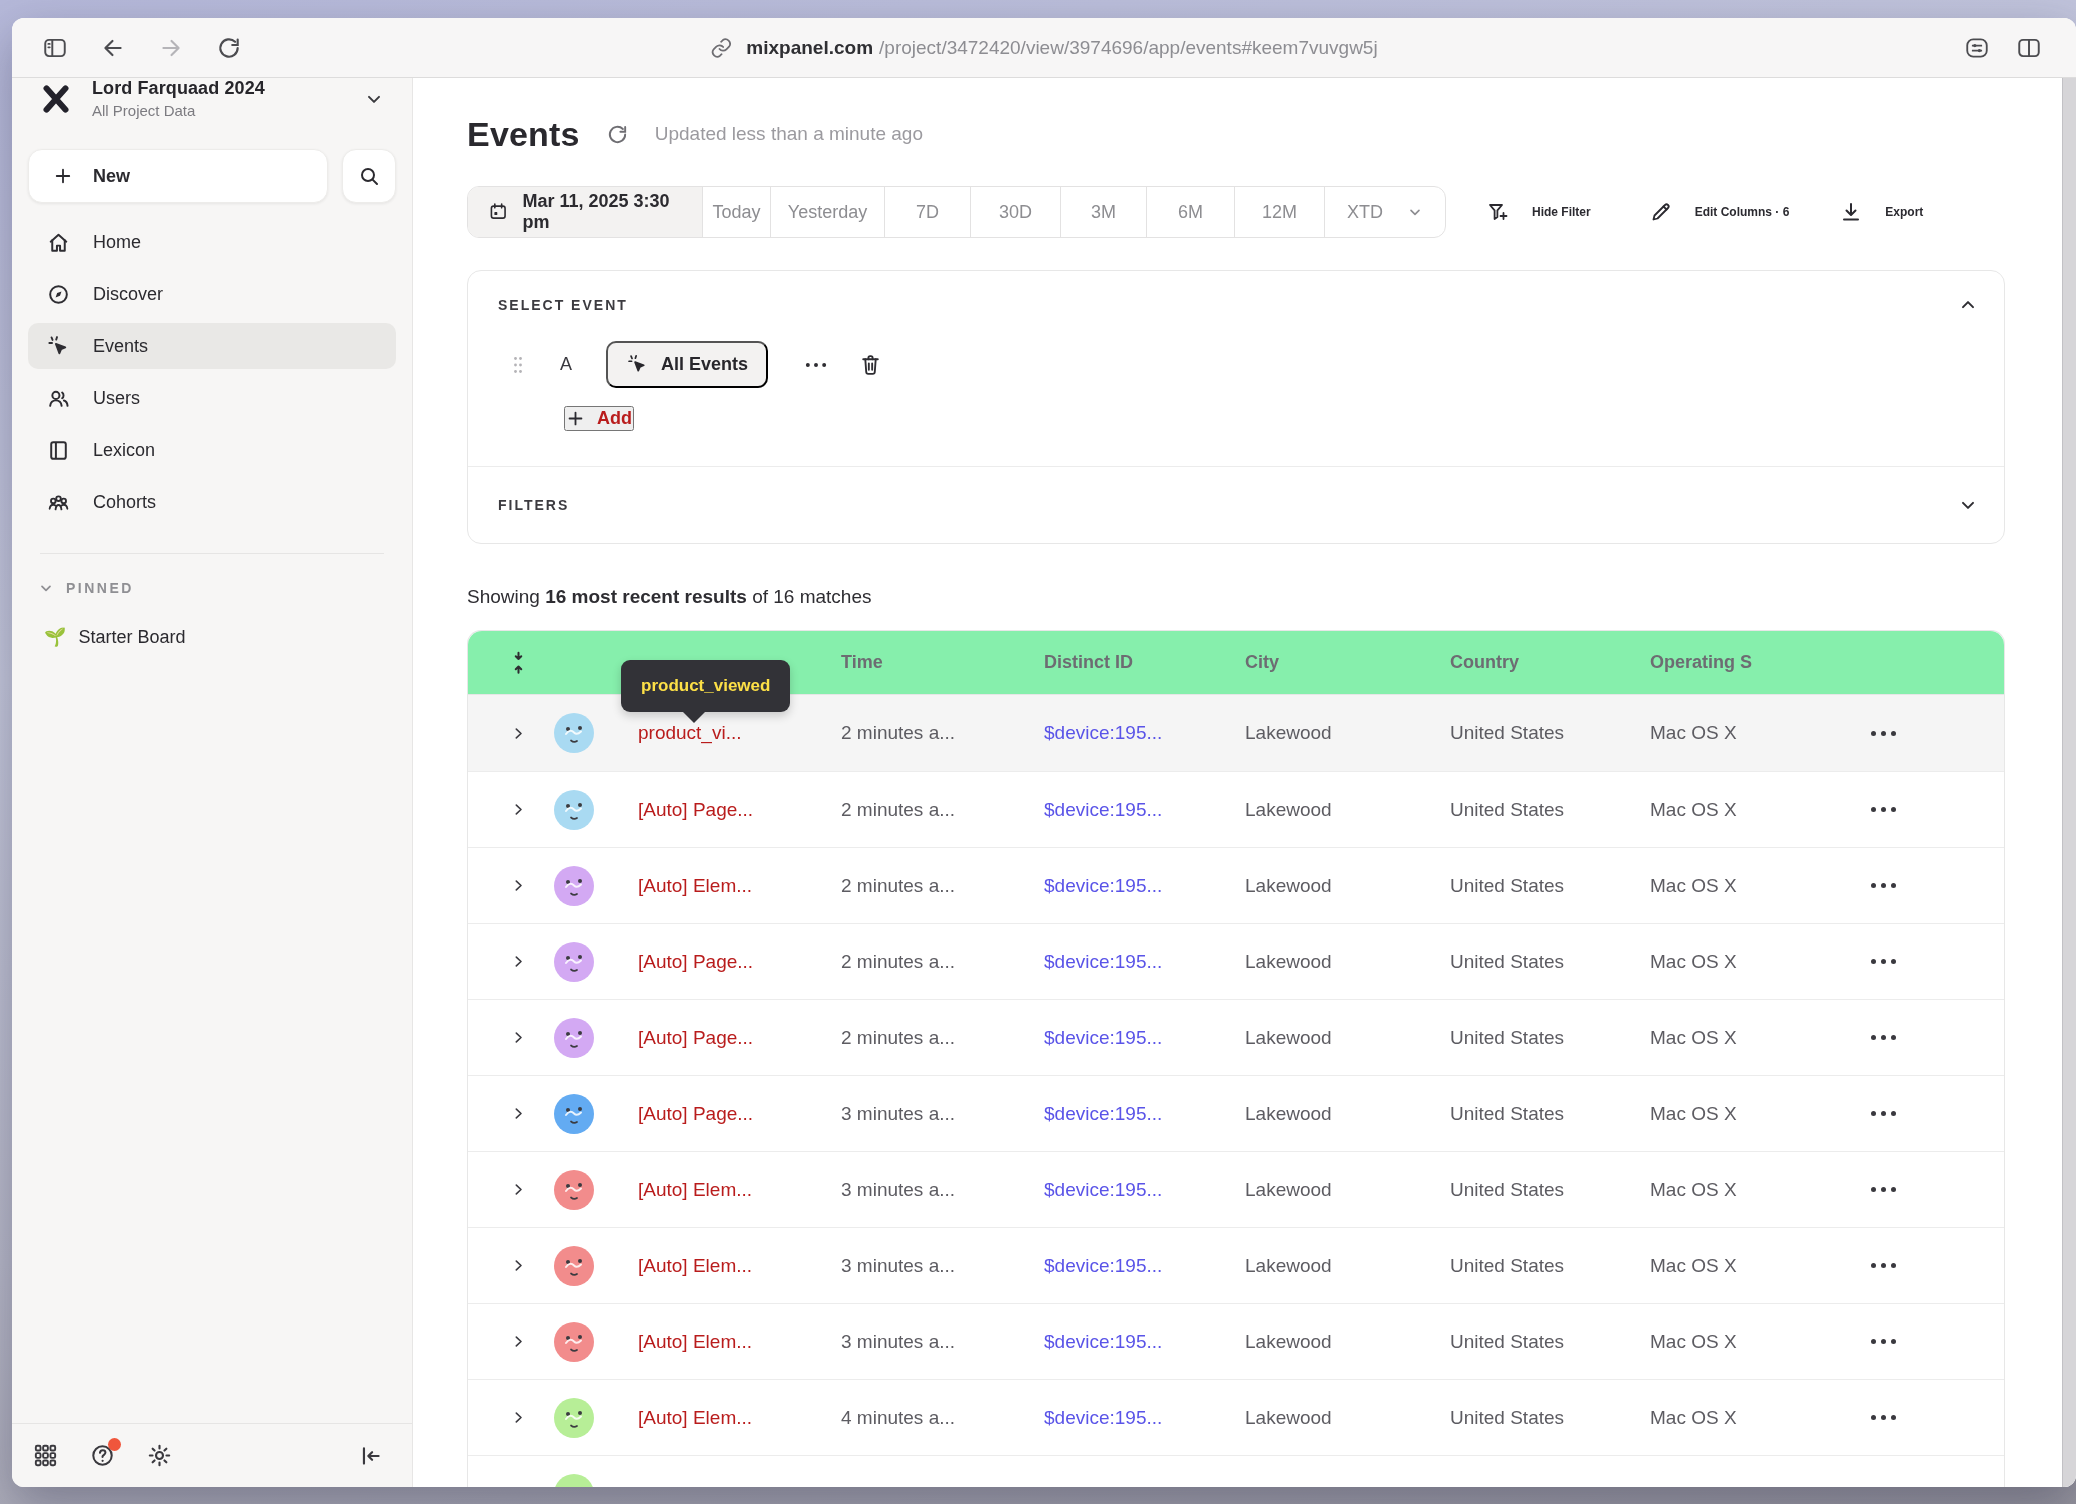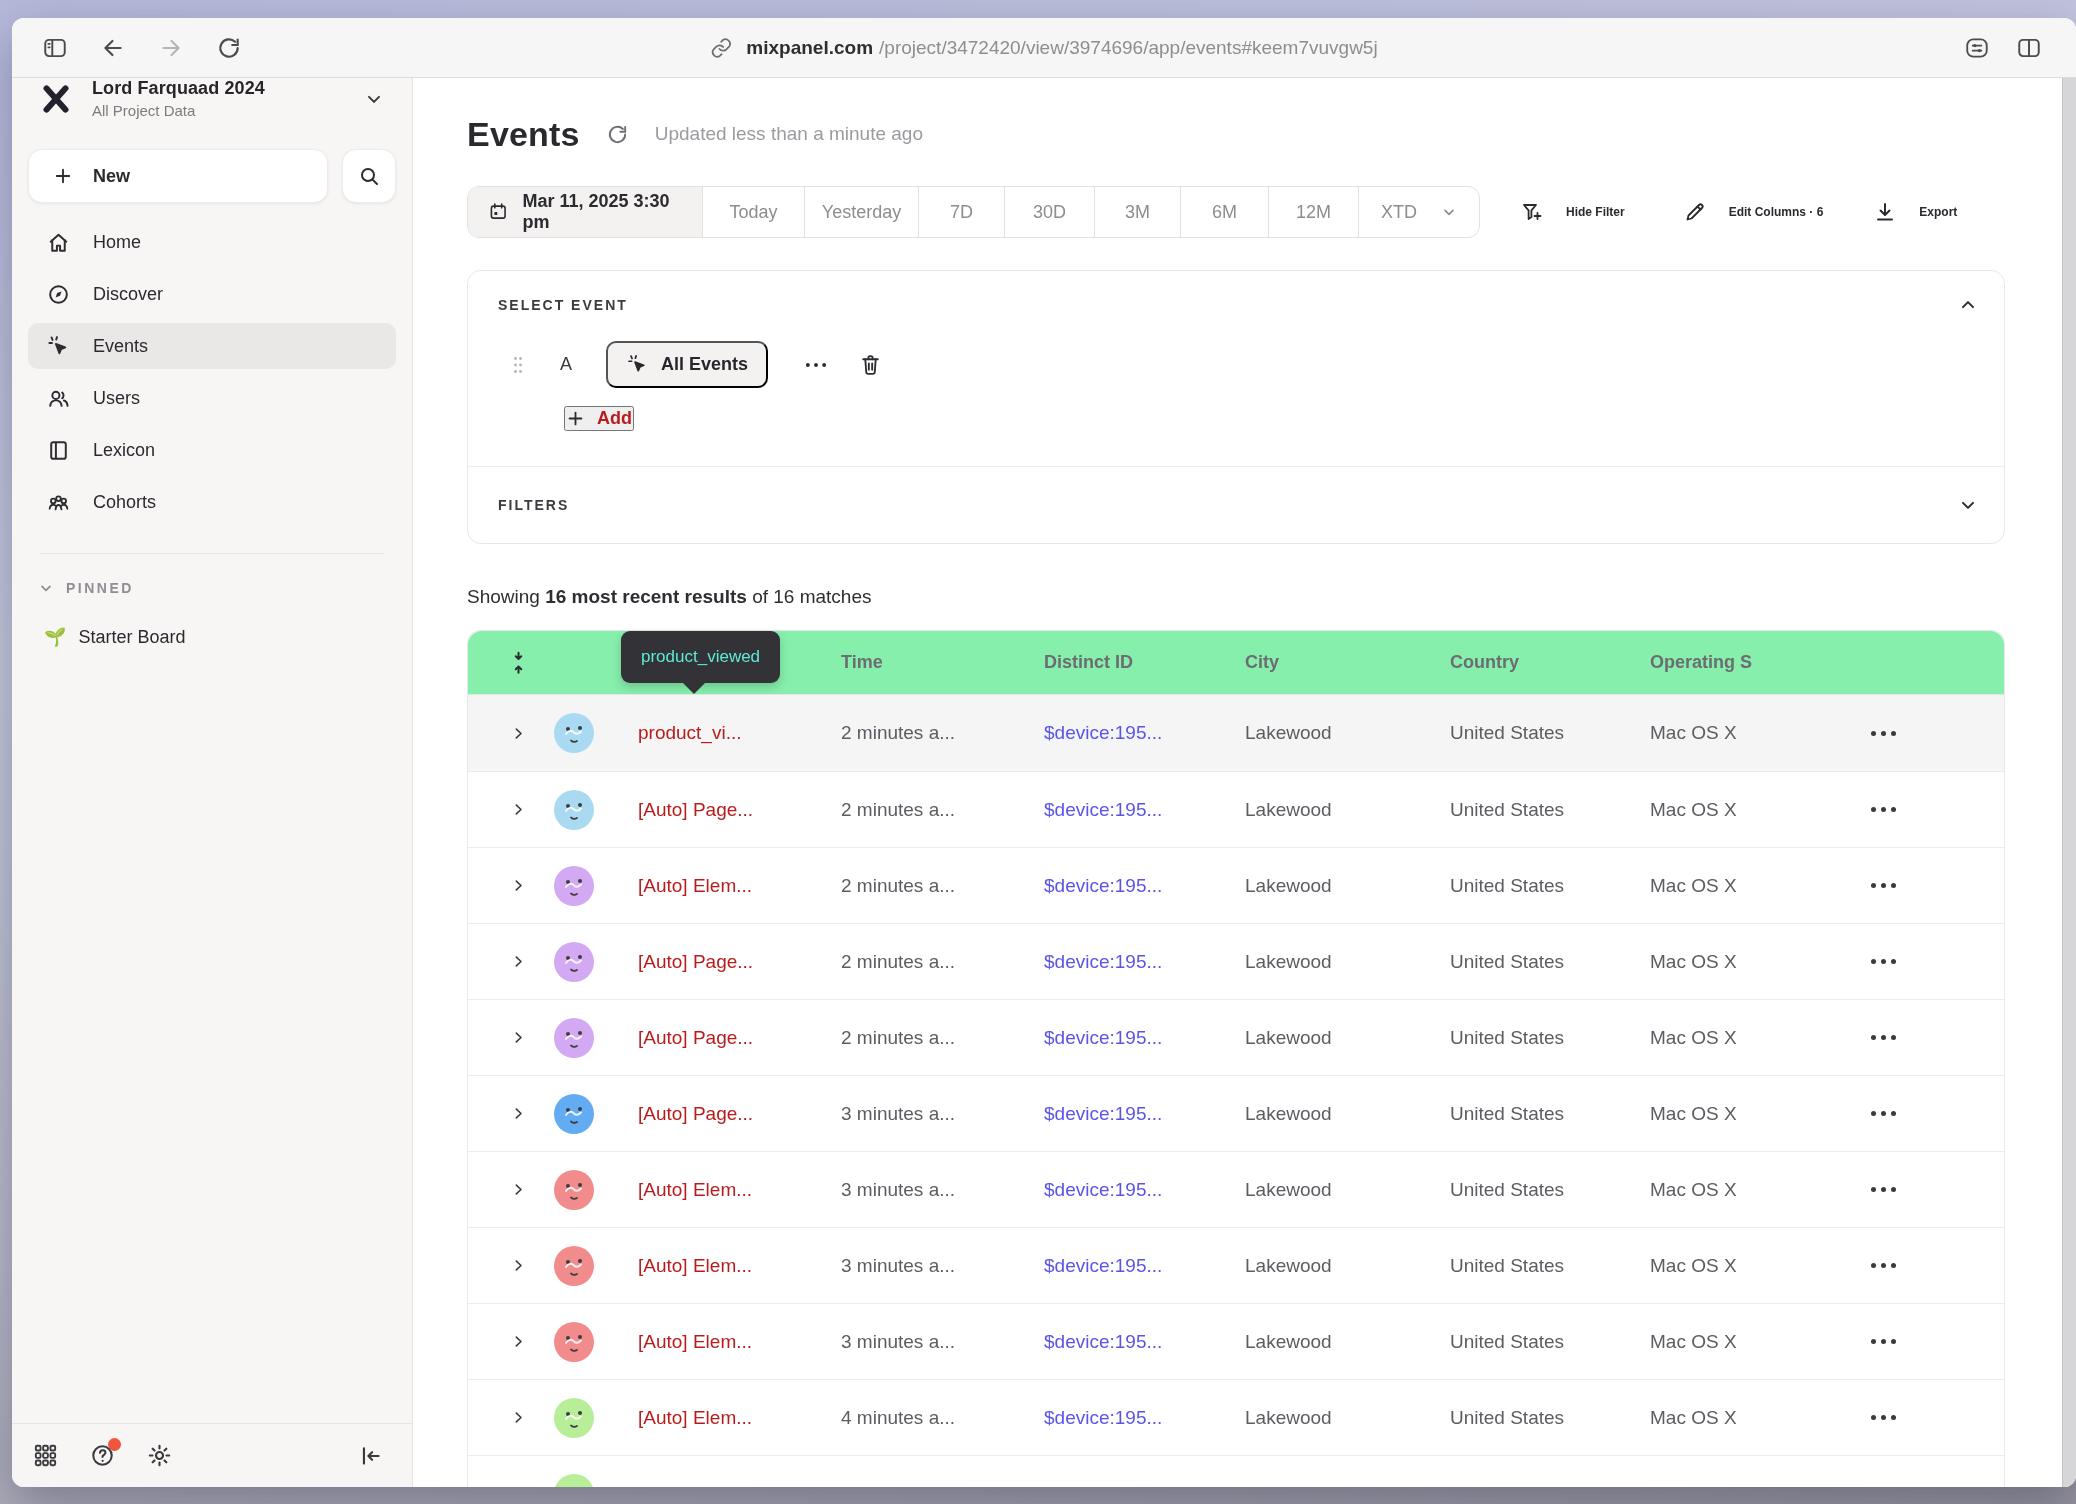--- a/index.html
+++ b/index.html
@@ -74,21 +74,21 @@
   .upd-ic { width:23px; height:23px; color:#6f6e73; }
   .updated-txt { font-size:19px; color:#9b9a9f; }
 
   .controls-row { display:flex; align-items:center; margin-top:30px; height:52px; }
   .datebar { display:flex; height:52px; border:1px solid #e3e2e2; border-radius:12px; overflow:hidden; background:#fff; }
   .seg { display:flex; align-items:center; justify-content:center; font-size:18px; color:#8d8d91;
     border-right:1px solid #e3e2e2; }
   .seg:last-child { border-right:0; }
   .seg.sel { background:#f3f2f1; color:#2c2b30; font-weight:700; gap:14px; padding:0 20px; width:235px; }
   .seg.sel .cal { width:23px; height:23px; color:#2c2b30; }
-  .w-today{width:102px;} .w-yday{width:114px;} .w-7d{width:86px;} .w-30d{width:90px;}
+  .w-today{width:68px;} .w-yday{width:114px;} .w-7d{width:86px;} .w-30d{width:90px;}
   .w-3m{width:86px;} .w-6m{width:88px;} .w-12m{width:90px;}
   .seg.xtd { width:120px; gap:24px; }
   .seg .xchev { width:16px; height:16px; color:#8d8d91; }
   .act-btn { display:flex; align-items:center; gap:22px; font-size:12px; font-weight:700; color:#2b2a30; background:none; border:0; }
   .act-btn .aic { width:24px; height:24px; color:#2b2a30; }
   .ml40{margin-left:40px;} .ml58{margin-left:58px;} .ml50{margin-left:50px;}
 
   
   .card { position:relative; width:1538px; margin-top:32px; height:274px;
     border:1px solid #e7e7e7; border-radius:14px; background:#fff; }
@@ -123,23 +123,23 @@
   .trow { height:76px; font-size:19px; color:#5d5c62; }
   .trow + .trow { border-top:1px solid #ececec; }
   .trow.highlighted { background:#f5f5f5; }
   .row-chev { width:15px; height:15px; color:#3c3b41; justify-self:center; }
   .avatar { width:40px; height:40px; border-radius:50%; justify-self:center; overflow:hidden; }
   .cell.name { padding-left:28px; color:#b91c1c; }
   .cell.link { color:#5a54e8; }
   .row-menu { display:flex; gap:5px; justify-self:center; }
   .row-menu i { width:5px; height:5px; border-radius:50%; background:#3a393f; }
 
-  .tooltip { position:absolute; z-index:6; left:153px; top:0; height:52px; padding:0 20px;
-    background:#323237; color:#5eead4; border-radius:9px; display:flex; align-items:center;
-    font-size:17px; font-weight:400; box-shadow:0 4px 10px rgba(0,0,0,.18); }
+  .tooltip { position:absolute; z-index:6; left:153px; top:29px; height:52px; padding:0 20px;
+    background:#323237; color:#fde047; border-radius:9px; display:flex; align-items:center;
+    font-size:17px; font-weight:700; box-shadow:0 4px 10px rgba(0,0,0,.18); }
   .tooltip:after { content:""; position:absolute; left:62px; top:100%;
     border:11px solid transparent; border-top-color:#323237; border-bottom-width:0; }
 
   .scroll-strip { position:absolute; right:0; top:0; bottom:0; width:14px;
     background:#d6d5d8; border-left:1px solid #c2c1c5; }
 </style>
 </head>
 <body>
 
 <div class="window">

